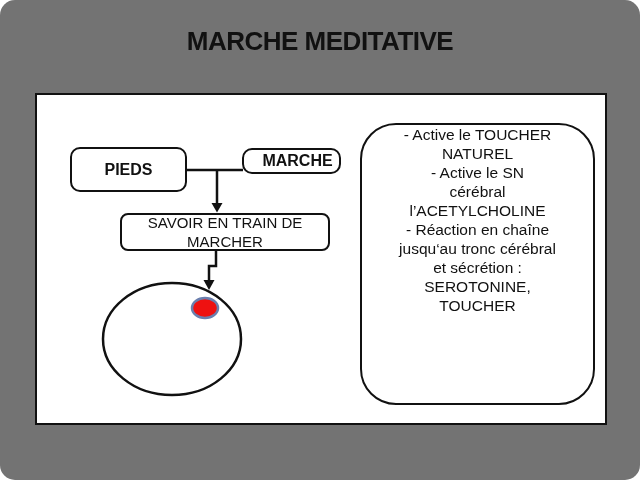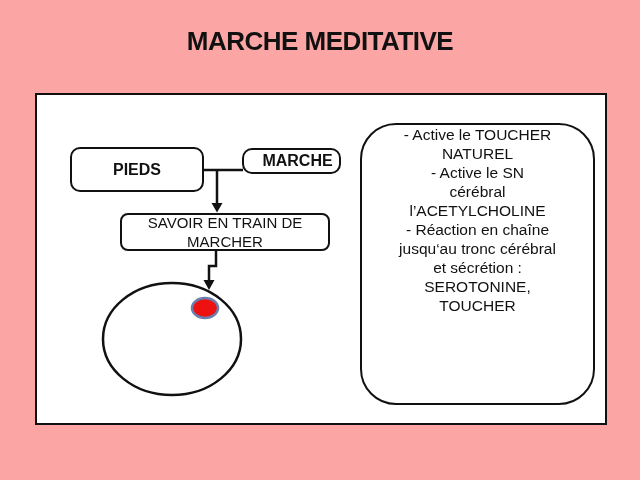--- a/index.html
+++ b/index.html
@@ -1,33 +1,33 @@
 <!DOCTYPE html>
 <html><head>
 <meta charset="utf-8">
 <style>
   html,body{margin:0;padding:0;background:#ffffff;}
   .slide{
-    position:relative;width:640px;height:480px;background:#fca5a5;overflow:hidden;
-    font-family:"Liberation Sans","DejaVu Sans",sans-serif;color:#111;
+    position:relative;width:640px;height:480px;background:#737373;overflow:hidden;
+    font-family:"Liberation Sans","DejaVu Sans",sans-serif;color:#111;border-radius:15px;
   }
   .title{
     position:absolute;left:0;top:26px;width:640px;text-align:center;
     font-size:26px;font-weight:bold;letter-spacing:-0.5px;color:#111;margin:0;
   }
   .frame{
     position:absolute;left:35px;top:93px;width:572px;height:332px;
     border:2px solid #111;box-sizing:border-box;background:#fff;
   }
   .node{
     position:absolute;box-sizing:border-box;border:2.5px solid #111;border-radius:10px;
     background:#fff;display:flex;align-items:center;justify-content:center;
     text-align:center;color:#111;
   }
-  .node-pieds{left:70px;top:147px;width:134px;height:45px;font-size:16px;font-weight:bold;}
+  .node-pieds{left:70px;top:147px;width:117px;height:45px;font-size:16px;font-weight:bold;}
   .node-marche{left:242px;top:148px;width:99px;height:26px;font-size:16px;font-weight:bold;padding-left:12px;}
   .node-savoir{left:120px;top:213px;width:210px;height:38px;border-radius:8px;
     font-size:15px;line-height:19px;font-weight:normal;padding:8px 2px;}
   .panel{
     position:absolute;left:360px;top:123px;width:235px;height:282px;box-sizing:border-box;
     border:2.5px solid #111;border-radius:36px;background:#fff;
     text-align:center;
   }
   .panel .pline{
     font-size:15.5px;line-height:19px;color:#111;white-space:nowrap;

